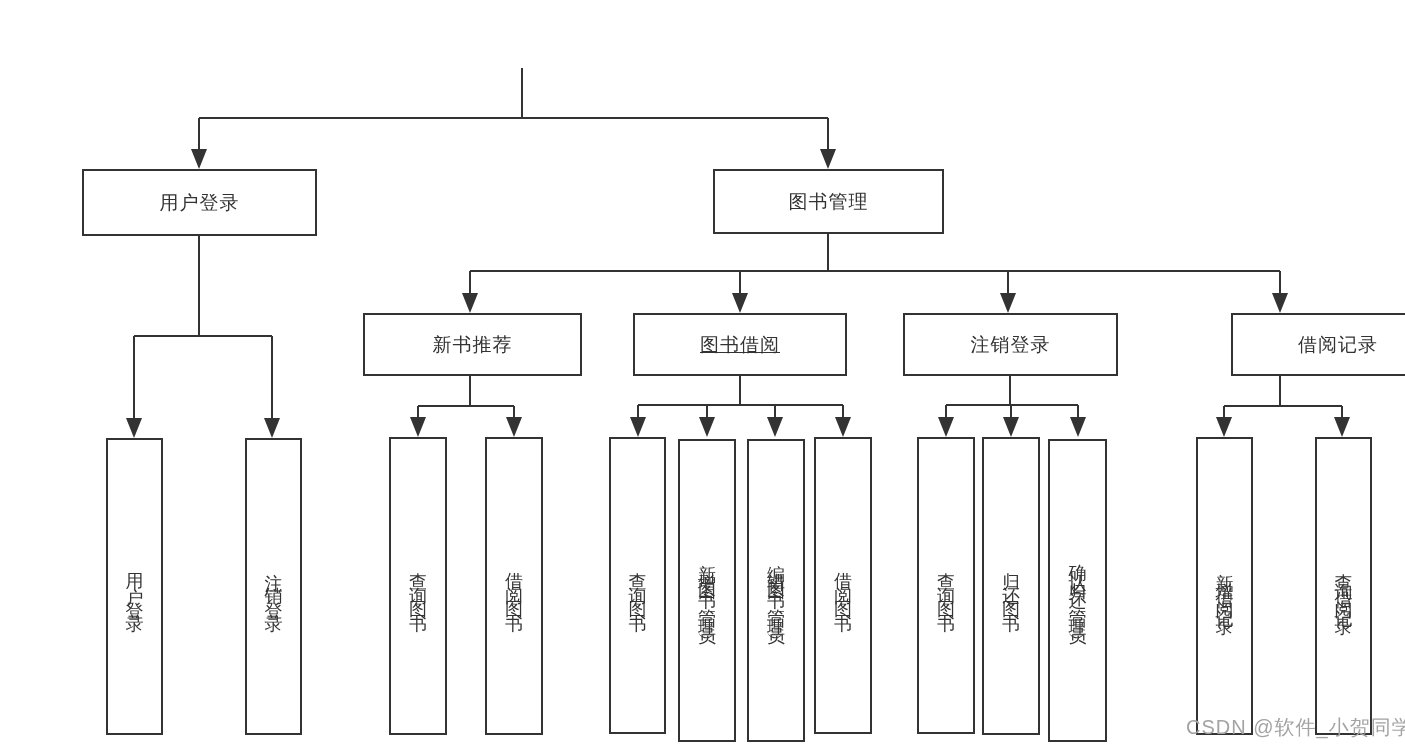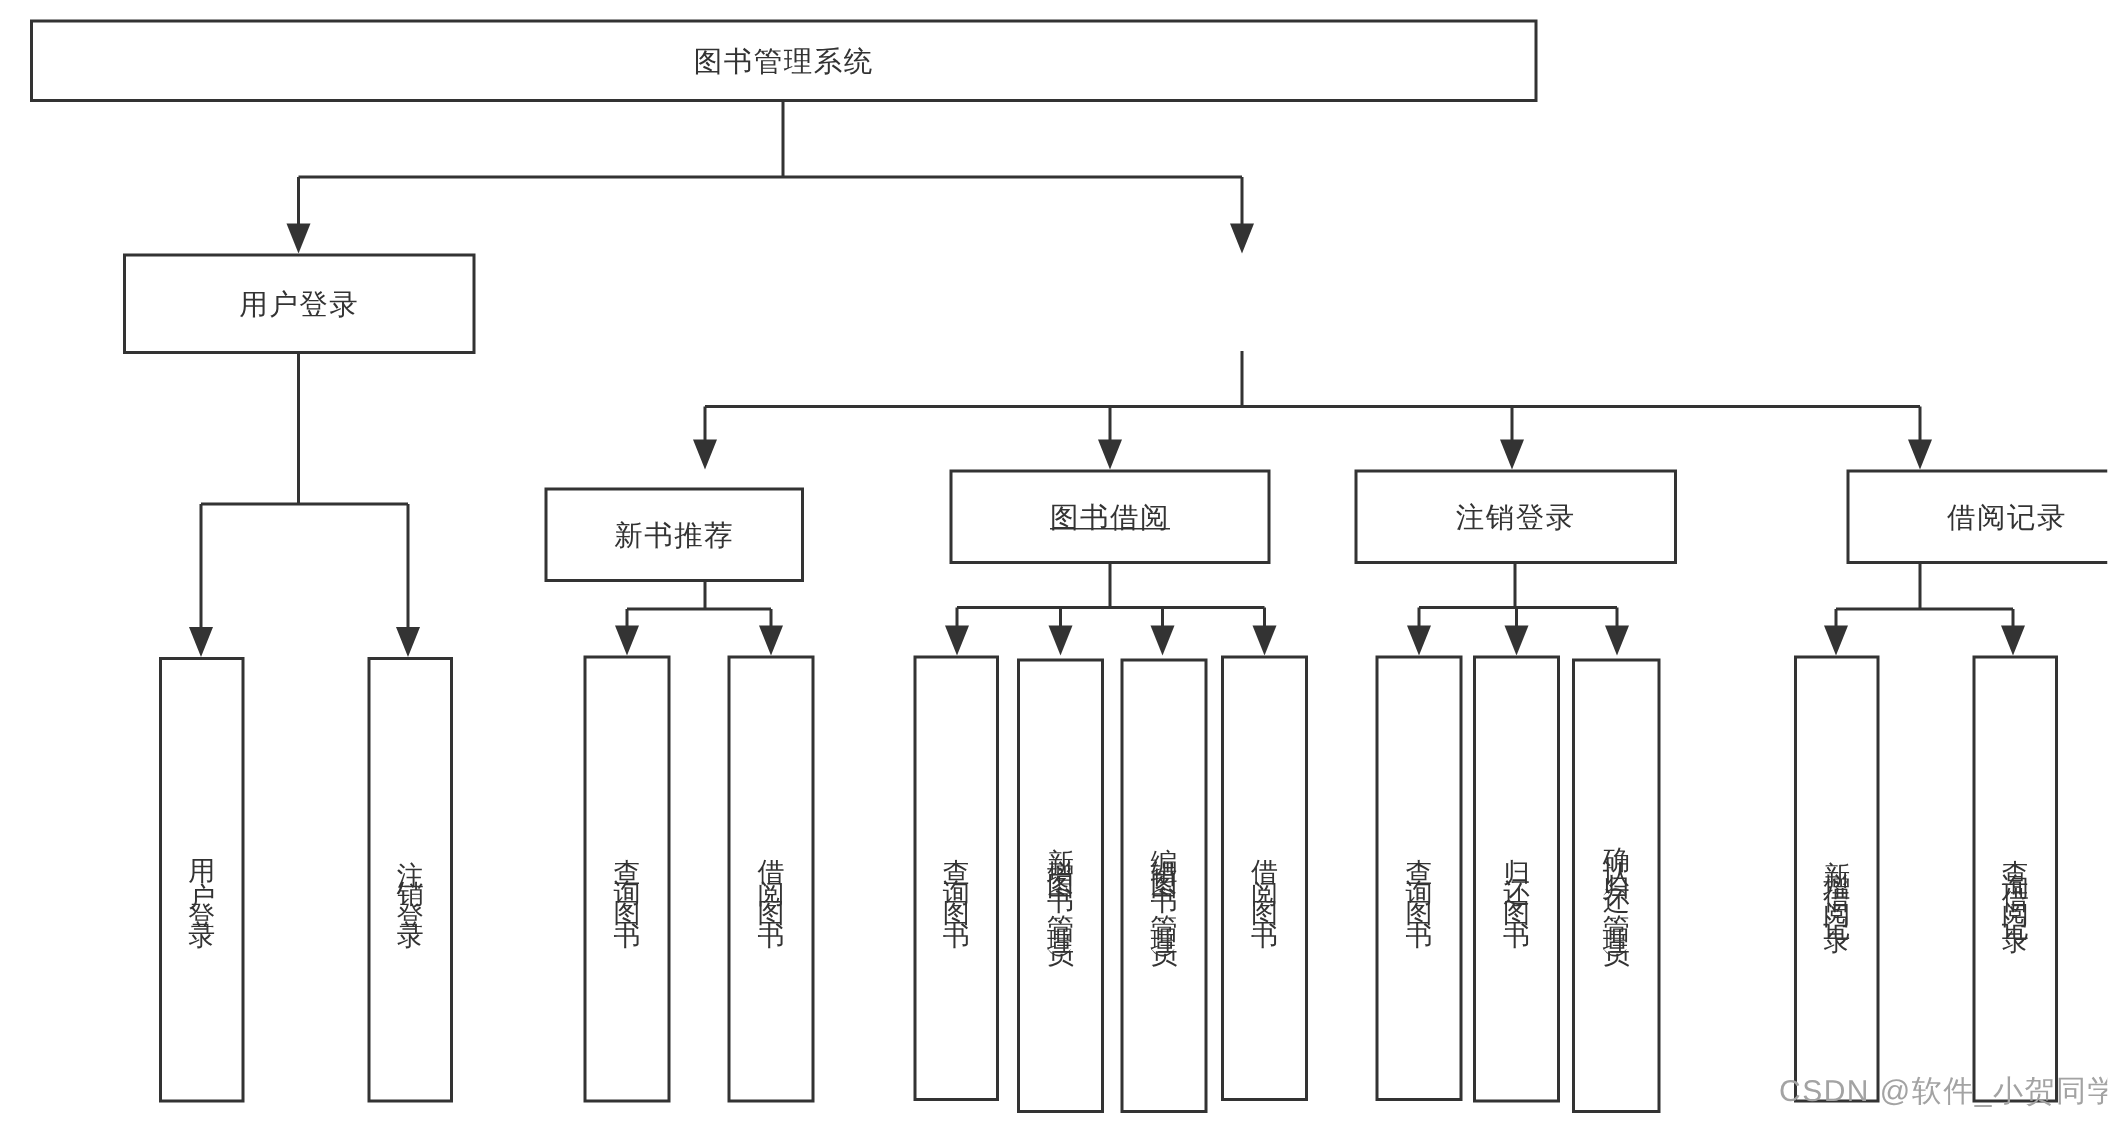--- a/index.html
+++ b/index.html
@@ -32,21 +32,21 @@
     display: flex;
     align-items: center;
     justify-content: center;
     font-size: 19px;
     z-index: 2;
     letter-spacing: 1px;
   }
   .n-root   { left: 20px;   top: 13px;  width: 1005px; height: 55px; }
   .n-login  { left: 82px;   top: 169px; width: 235px;  height: 67px; }
   .n-mgmt   { left: 713px;  top: 169px; width: 231px;  height: 65px; }
-  .n-l3-a   { left: 363px;  top: 313px; width: 173px;  height: 63px; margin-top: 12px; }
+  .n-l3-a   { left: 363px;  top: 313px; width: 219px;  height: 63px; }
   .n-l3-b   { left: 633px;  top: 313px; width: 214px;  height: 63px; text-decoration: underline; }
   .n-l3-c   { left: 903px;  top: 313px; width: 215px;  height: 63px; }
   .n-l3-d   { left: 1231px; top: 313px; width: 214px;  height: 63px; }
   .leaf {
     font-size: 18px;
   }
   .leaf span {
     writing-mode: vertical-rl;
     text-orientation: mixed;
     line-height: 1;
@@ -116,26 +116,26 @@
       <polygon points="767,417 783,417 775,437"></polygon>
       <polygon points="835,417 851,417 843,437"></polygon>
       <polygon points="938,417 954,417 946,437"></polygon>
       <polygon points="1003,417 1019,417 1011,437"></polygon>
       <polygon points="1070,417 1086,417 1078,437"></polygon>
       <polygon points="1216,417 1232,417 1224,437"></polygon>
       <polygon points="1334,417 1350,417 1342,437"></polygon>
     </g>
   </svg>
 
-  <div class="box n-root">
-    <span>图书管理系统</span>
-  </div>
 
   <div class="box n-login">
     <span>用户登录</span>
+  </div>
+  <div class="box n-mgmt">
+    <span>图书管理</span>
   </div>
 
   <div class="box n-l3-a">
     <span>新书推荐</span>
   </div>
   <div class="box n-l3-b">
     <span>图书借阅</span>
   </div>
   <div class="box n-l3-c">
     <span>注销登录</span>

